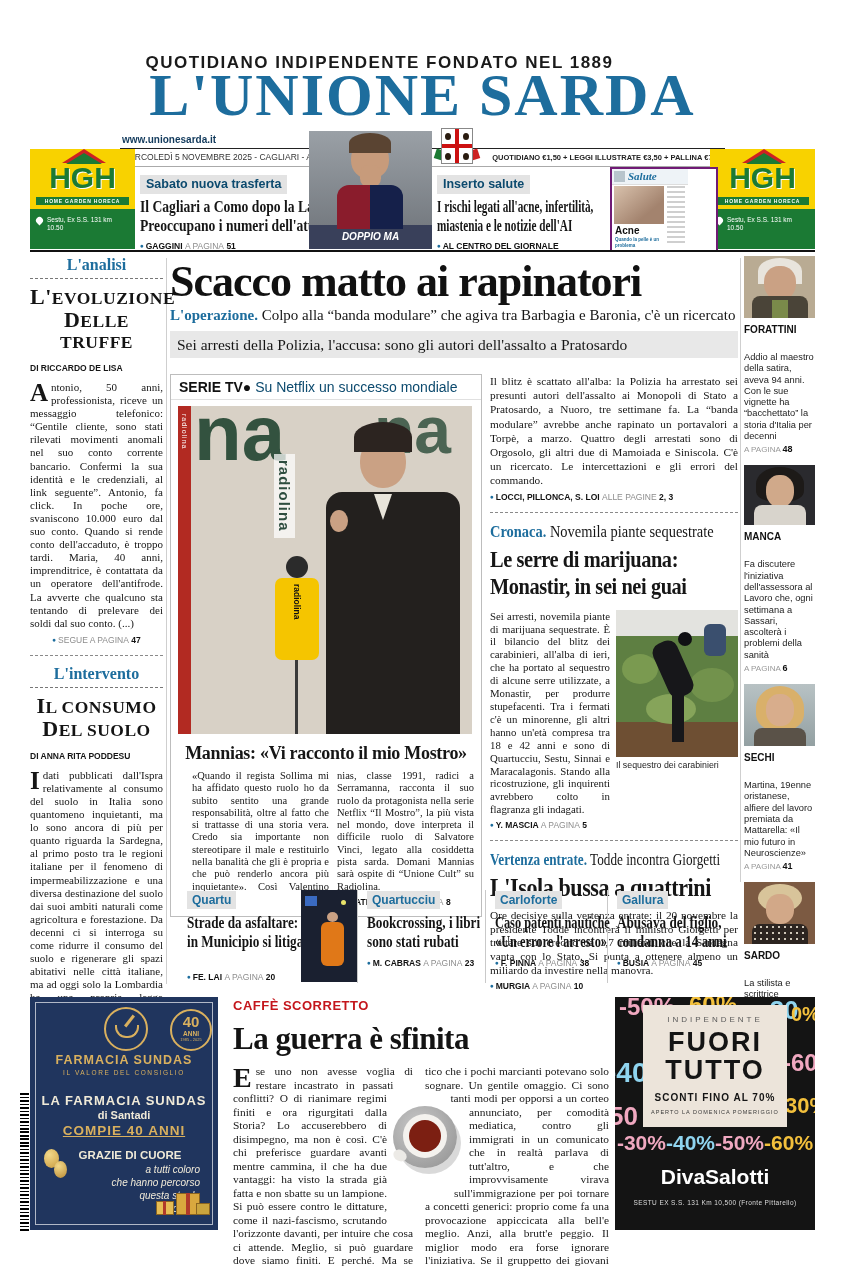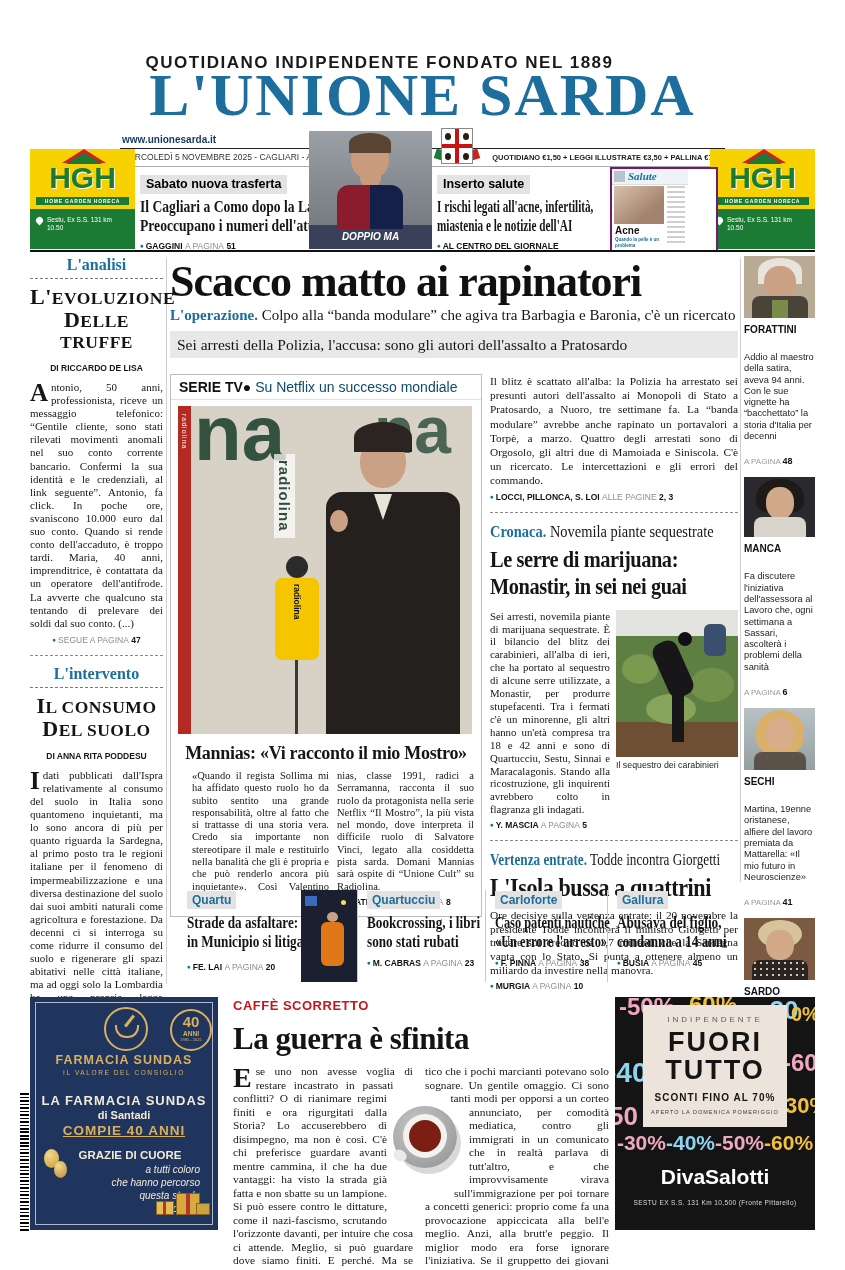--- a/index.html
+++ b/index.html
@@ -6,36 +6,36 @@
   .page{position:relative;width:845px;height:1270px;background:#fff;overflow:hidden;
         font-family:"Liberation Serif",serif;color:#161616;}
   .abs{position:absolute;}
   .sans{font-family:"Liberation Sans",sans-serif;}
   .just{text-align:justify;hyphens:auto;-webkit-hyphens:auto;}
   .nw{white-space:nowrap;}
   .cx68{transform:scaleX(.68);transform-origin:0 50%;}
   .cx75{transform:scaleX(.75);transform-origin:0 50%;}
   .cx8{transform:scaleX(.8);transform-origin:0 50%;}
   .cx85{transform:scaleX(.85);transform-origin:0 50%;}
-  .kbar{background:#e3e3e3;color:#000000;font:700 12.5px/17px "Liberation Sans",sans-serif;padding:1px 6px;}
+  .kbar{background:#e3e3e3;color:#0c4a6e;font:700 12.5px/17px "Liberation Sans",sans-serif;padding:1px 6px;}
   .byl{font:700 8.5px/11px "Liberation Sans",sans-serif;color:#111;}
   .byl::before{content:"● ";color:#1d6d9d;font-size:6.5px;vertical-align:1px;}
   .byl .lbl{color:#8d8d8d;font-weight:400;}
   .dash{border:0;border-top:1px dashed #8a8a8a;margin:9px 0;}
   .seclab{font:700 16px/18px "Liberation Serif",serif;color:#1d6d9d;text-align:center;
           padding-bottom:4px;border-bottom:1px dashed #777;}
   .scT{font:700 17.5px/21px "Liberation Serif",serif;text-align:center;letter-spacing:.5px;color:#141414;}
   .scT::first-letter{font-size:22px;}
-  .colby{font:700 8.5px/10px "Liberation Sans",sans-serif;text-align:center;margin:10px 0 8px;}
+  .colby{font:700 8.5px/10px "Liberation Sans",sans-serif;margin:10px 0 8px;}
   .lcBody{font:400 11px/13.1px "Liberation Serif",serif;}
   .dc{float:left;font:700 25px/21px "Liberation Serif",serif;padding:1px 3px 0 0;}
   .dc2{float:left;font:700 28px/24px "Liberation Serif",serif;padding:1px 4px 0 0;}
   .sbName{font:700 10px/12px "Liberation Sans",sans-serif;color:#111;margin-top:6px;}
   .sbTxt{font:400 9.3px/11.3px "Liberation Sans",sans-serif;color:#222;margin-top:16px;}
-  .sbPage{font:400 8px/10px "Liberation Sans",sans-serif;color:#999;margin-top:14px;}
+  .sbPage{font:400 8px/10px "Liberation Sans",sans-serif;color:#999;margin-top:2px;}
   .sbPage b{color:#111;font-size:9px;}
   .miniK{background:#e3e3e3;color:#1d6d9d;font:700 12px/16px "Liberation Sans",sans-serif;padding:1px 5px;}
   .miniH{font:700 16.5px/19px "Liberation Serif",serif;color:#141414;white-space:nowrap;}
   .wrapR{float:right;width:26px;height:150px;shape-outside:polygon(100% 12%,0 20%,0 100%,100% 100%);}
   .wrapL{float:left;width:44px;height:140px;shape-outside:polygon(0 22%,100% 34%,100% 82%,0 96%);}
   .vtxt{writing-mode:vertical-rl;text-orientation:mixed;}
 </style>
 </head>
 <body>
 
@@ -315,21 +315,21 @@
     </div>
   </div>
 
   <div class="abs" style="left:187px;top:890px;width:568px;display:flex;">
 
     <div style="width:172px;display:flex;gap:6px;">
       <div style="width:108px;">
         <div class="miniK nw" style="display:inline-block;">Quartu</div>
         <div class="miniH cx8" style="margin-top:4px;">Strade da asfaltare:</div>
         <div class="miniH cx8">in Municipio si litiga</div>
-        <div class="byl" style="margin-top:10px;">
+        <div class="byl" style="margin-top:20px;">
           <span>FE. LAI</span>
           <span class="lbl">A PAGINA</span>
           <span>20</span>
         </div>
       </div>
       <div style="position:relative;width:56px;height:92px;overflow:hidden;background:#1a2030;">
         <div class="abs" style="left:4px;top:6px;width:12px;height:10px;background:#3a6ac0;"></div>
         <div class="abs" style="left:40px;top:10px;width:5px;height:5px;border-radius:50%;background:#e8e26a;"></div>
         <div class="abs" style="left:26px;top:22px;width:11px;height:10px;border-radius:50%;background:#caa184;"></div>
         <div class="abs" style="left:20px;top:32px;width:23px;height:44px;border-radius:6px;background:#e07818;"></div>

